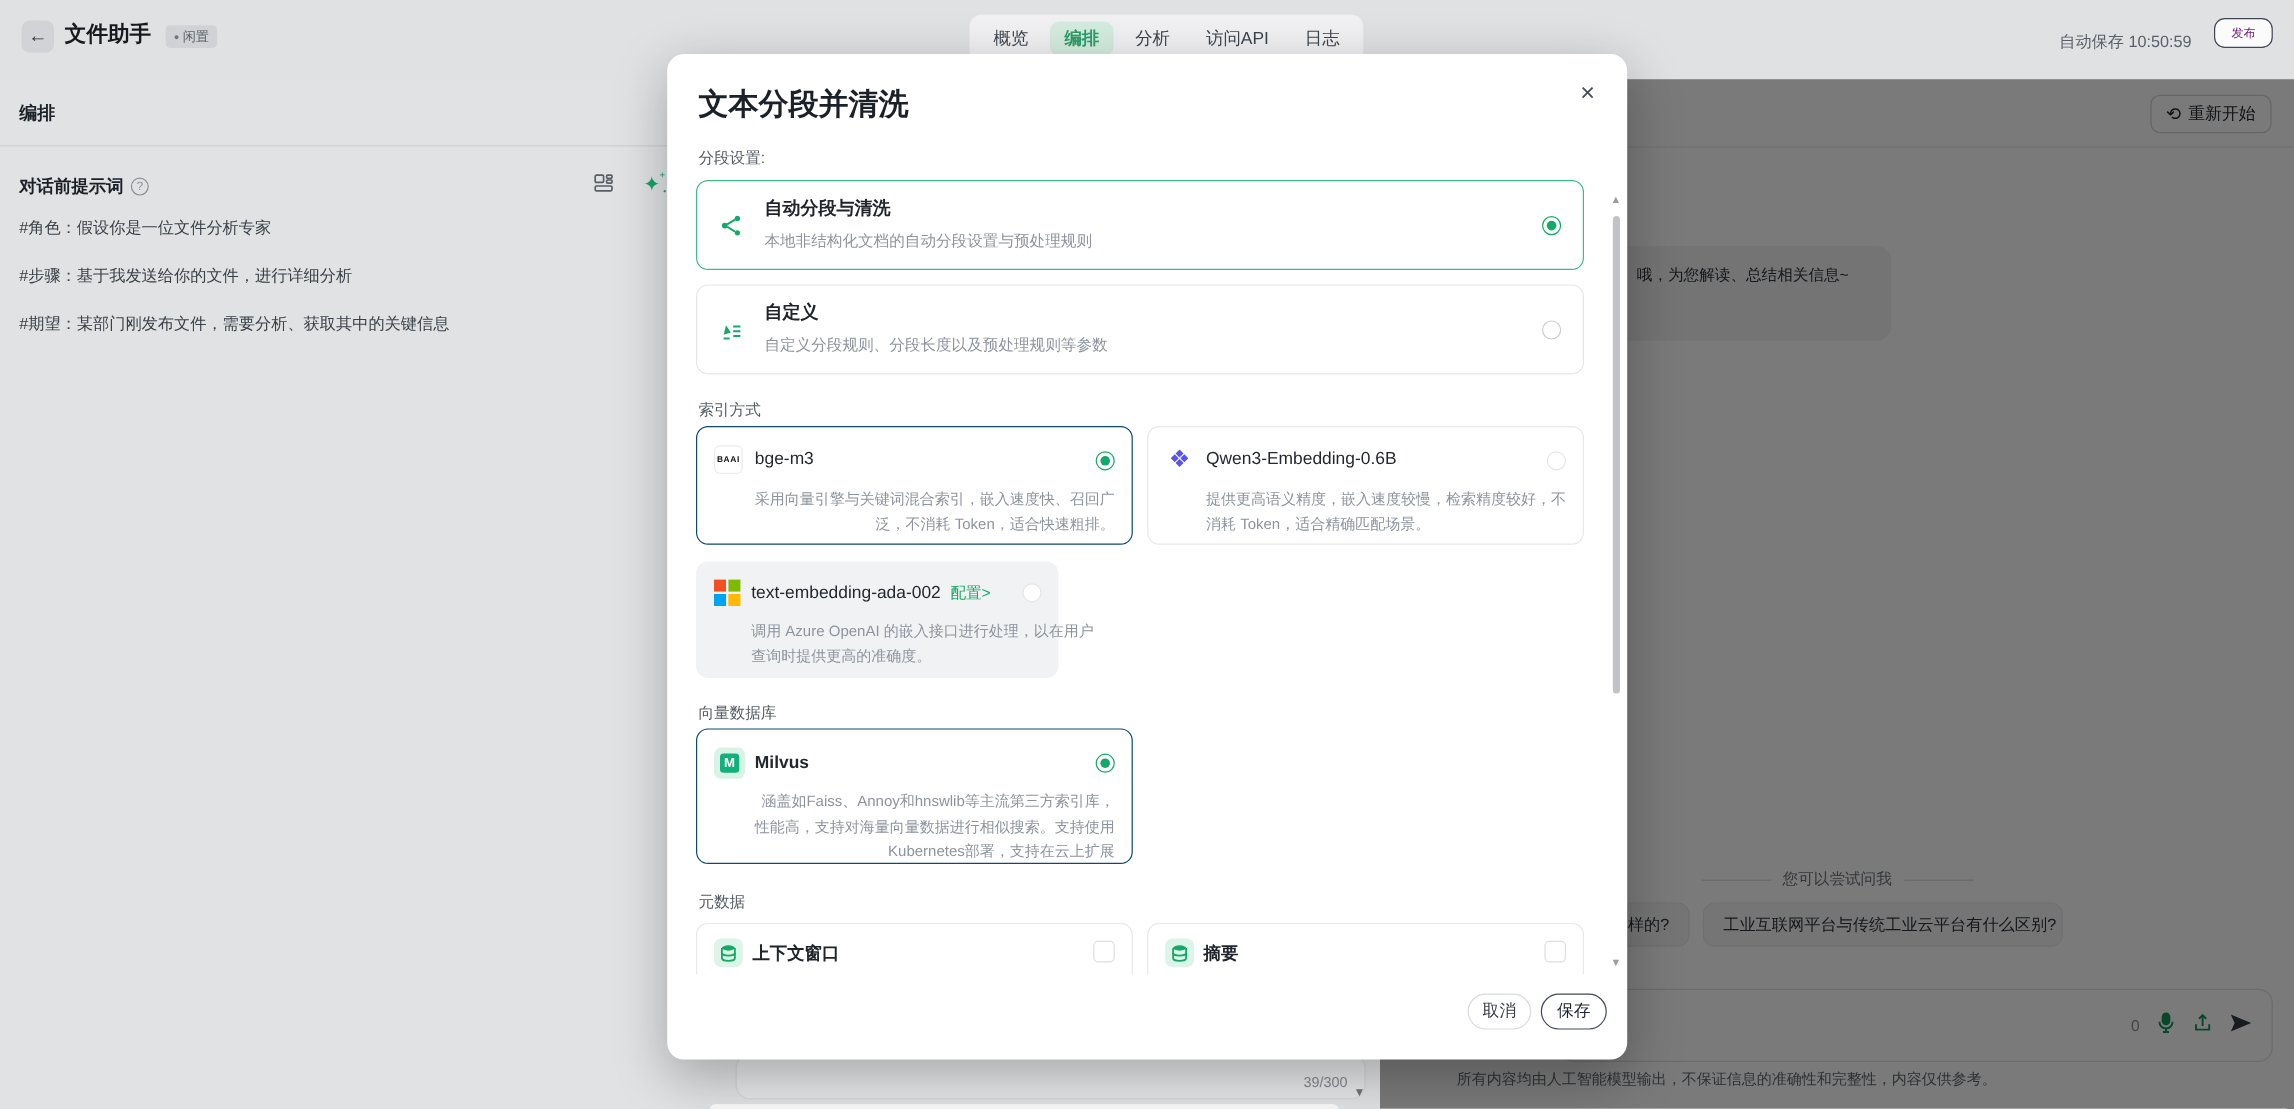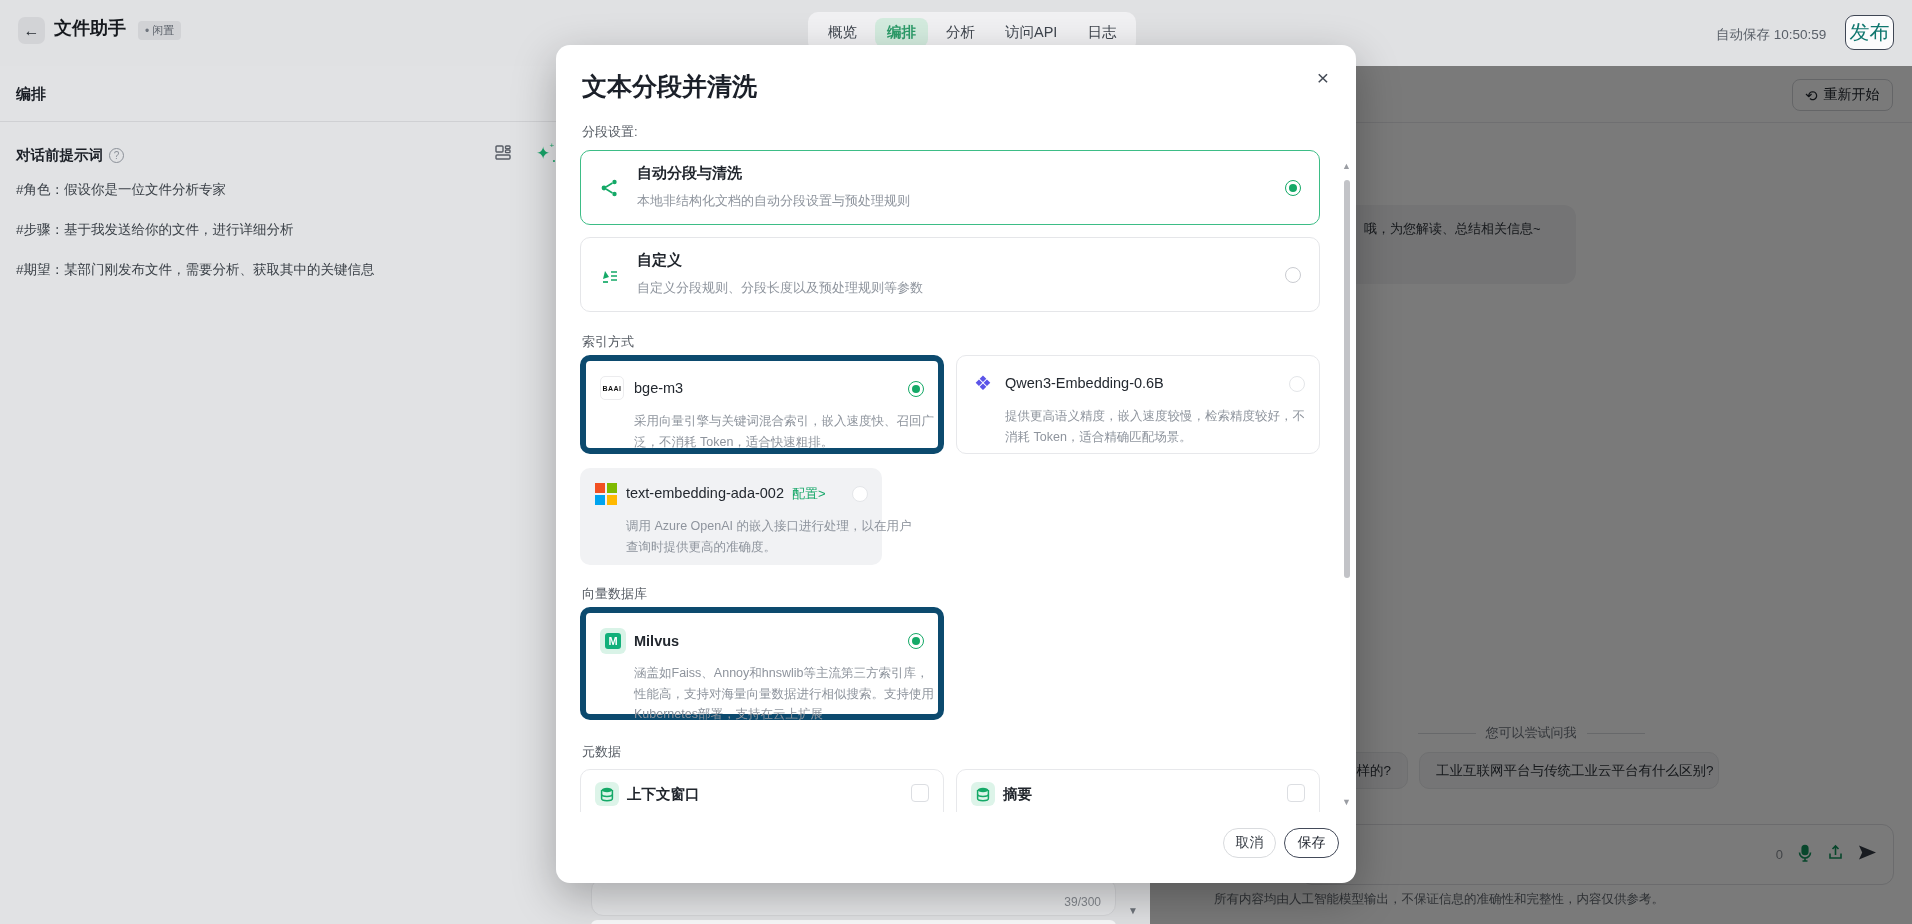--- a/index.html
+++ b/index.html
@@ -14,39 +14,39 @@
               font-size:16px; color:#272c33; cursor:pointer; }
   .app-title { position:absolute; left:54px; top:16px; font-size:18px; font-weight:700; color:#16191e; }
   .status-badge { position:absolute; left:138px; top:21px; height:19px; padding:0 7px; border-radius:4px;
                   background:#d1d2d5; font-size:11px; color:#5b616a; display:flex; align-items:center; gap:3px; }
   .status-badge .dot { font-size:12px; line-height:1; color:#6f757e; }
   .tabbar { position:absolute; left:808px; top:12px; height:40px; border-radius:10px; background:#f1f1f3;
             display:flex; align-items:center; padding:4px 8px; gap:6px; }
   .tab { padding:5px 12px; font-size:14.5px; color:#3e444d; border-radius:8px; cursor:pointer; white-space:nowrap; }
   .tab.active { background:#d4ecdf; color:#2c9c69; font-weight:700; }
   .autosave { position:absolute; left:1716px; top:26px; font-size:13.5px; color:#5a6069; }
-  .publish-btn { position:absolute; left:1845px; top:15px; width:49px; height:35px; border-radius:9px;
-                 border:1.5px solid #3f4654; background:#fbfbfc; font-size:20px; color:#0f766e;
+  .publish-btn { position:absolute; left:1845px; top:15px; width:49px; height:25px; border-radius:9px;
+                 border:1.5px solid #3f4654; background:#fbfbfc; font-size:10px; color:#701a75;
                  display:flex; align-items:center; justify-content:center; cursor:pointer; }
 
   
   .left-heading { position:absolute; left:16px; top:85px; font-size:15px; font-weight:700; color:#1b1f26; }
   .left-divider { position:absolute; left:0; top:121px; width:1150px; height:1px; background:#cfd0d3; }
   .prompt-header { position:absolute; left:16px; top:146px; font-size:14.5px; font-weight:700; color:#1b1f26;
                    display:flex; align-items:center; gap:6px; }
   .help-icon { width:15px; height:15px; border-radius:50%; border:1px solid #8b9098; color:#8b9098;
                font-size:10px; font-weight:400; display:flex; align-items:center; justify-content:center; }
   .prompt-tool-icons { position:absolute; left:494px; top:144px; display:flex; gap:24px; align-items:center; }
   .layout-icon svg { display:block; }
   .sparkle-icon { color:#17a569; font-size:17px; line-height:1; position:relative; }
   .sparkle-icon .mini { position:absolute; font-size:8px; top:-3px; right:-4px; }
   .sparkle-icon .mini2 { position:absolute; font-size:7px; bottom:-2px; right:-5px; }
   .prompt-line { position:absolute; left:16px; font-size:13.5px; color:#3a4047; }
 
-  .bottom-textarea { position:absolute; left:591px; top:878px; width:525px; height:38px;
+  .bottom-textarea { position:absolute; left:613px; top:878px; width:525px; height:38px;
                      background:#e7e8ea; border:1px solid #d6d7da; border-radius:12px; }
   .char-counter { position:absolute; right:14px; bottom:6px; font-size:12px; color:#85898f; }
   .bottom-strip { position:absolute; left:591px; top:920px; width:525px; height:6px;
                   background:#fafafb; border-radius:8px 8px 0 0; }
   .left-scroll-down { position:absolute; left:1128px; top:905px; font-size:10px; color:#6f757c; }
 
   
   .chat-panel { position:absolute; left:1150px; top:66px; width:762px; height:858px; background:#ffffff; }
   .restart-btn { position:absolute; left:642px; top:13px; height:32px; padding:0 12px; border-radius:8px;
                  border:1px solid #d2d4d8; background:#fff; font-size:14px; color:#23282f;
@@ -90,21 +90,21 @@
 
   .radio { width:16px; height:16px; border-radius:50%; background:#fff; }
   .radio.on { border:1.5px solid #14a967; display:flex; align-items:center; justify-content:center; }
   .radio.on::after { content:""; width:8px; height:8px; border-radius:50%; background:#14a967; }
   .radio.off { border:1.5px solid #caccd1; }
   .radio.faint { border:1.5px solid #e4e6e9; }
   .opt-card .radio { position:absolute; right:18px; top:29px; }
 
   .model-card { position:absolute; width:364px; height:99px; border-radius:10px; background:#fff;
                 border:1px solid #e7e8eb; cursor:pointer; }
-  .model-card.selected { border:6px solid #0c4a6e; }
+  .model-card.selected { border:1px solid #0c4a6e;text-align:right; }
   .model-card .m-logo { position:absolute; left:14px; top:15px; }
   .model-card .m-title { position:absolute; left:48px; top:19px; font-size:14.5px; color:#23282f; }
   .model-card .m-desc { position:absolute; left:48px; top:50px; width:300px; font-size:12.5px;
                         line-height:1.65; color:#8e949d; }
   .model-card .radio { position:absolute; right:14px; top:20px; }
 
   .baai-logo { width:24px; height:24px; border:1px solid #ececee; border-radius:5px; background:#fff;
                display:flex; align-items:center; justify-content:center; font-size:7px; font-weight:700;
                letter-spacing:0.5px; color:#111; }
   .qwen-logo { width:24px; height:24px; border-radius:5px; display:flex; align-items:center;

